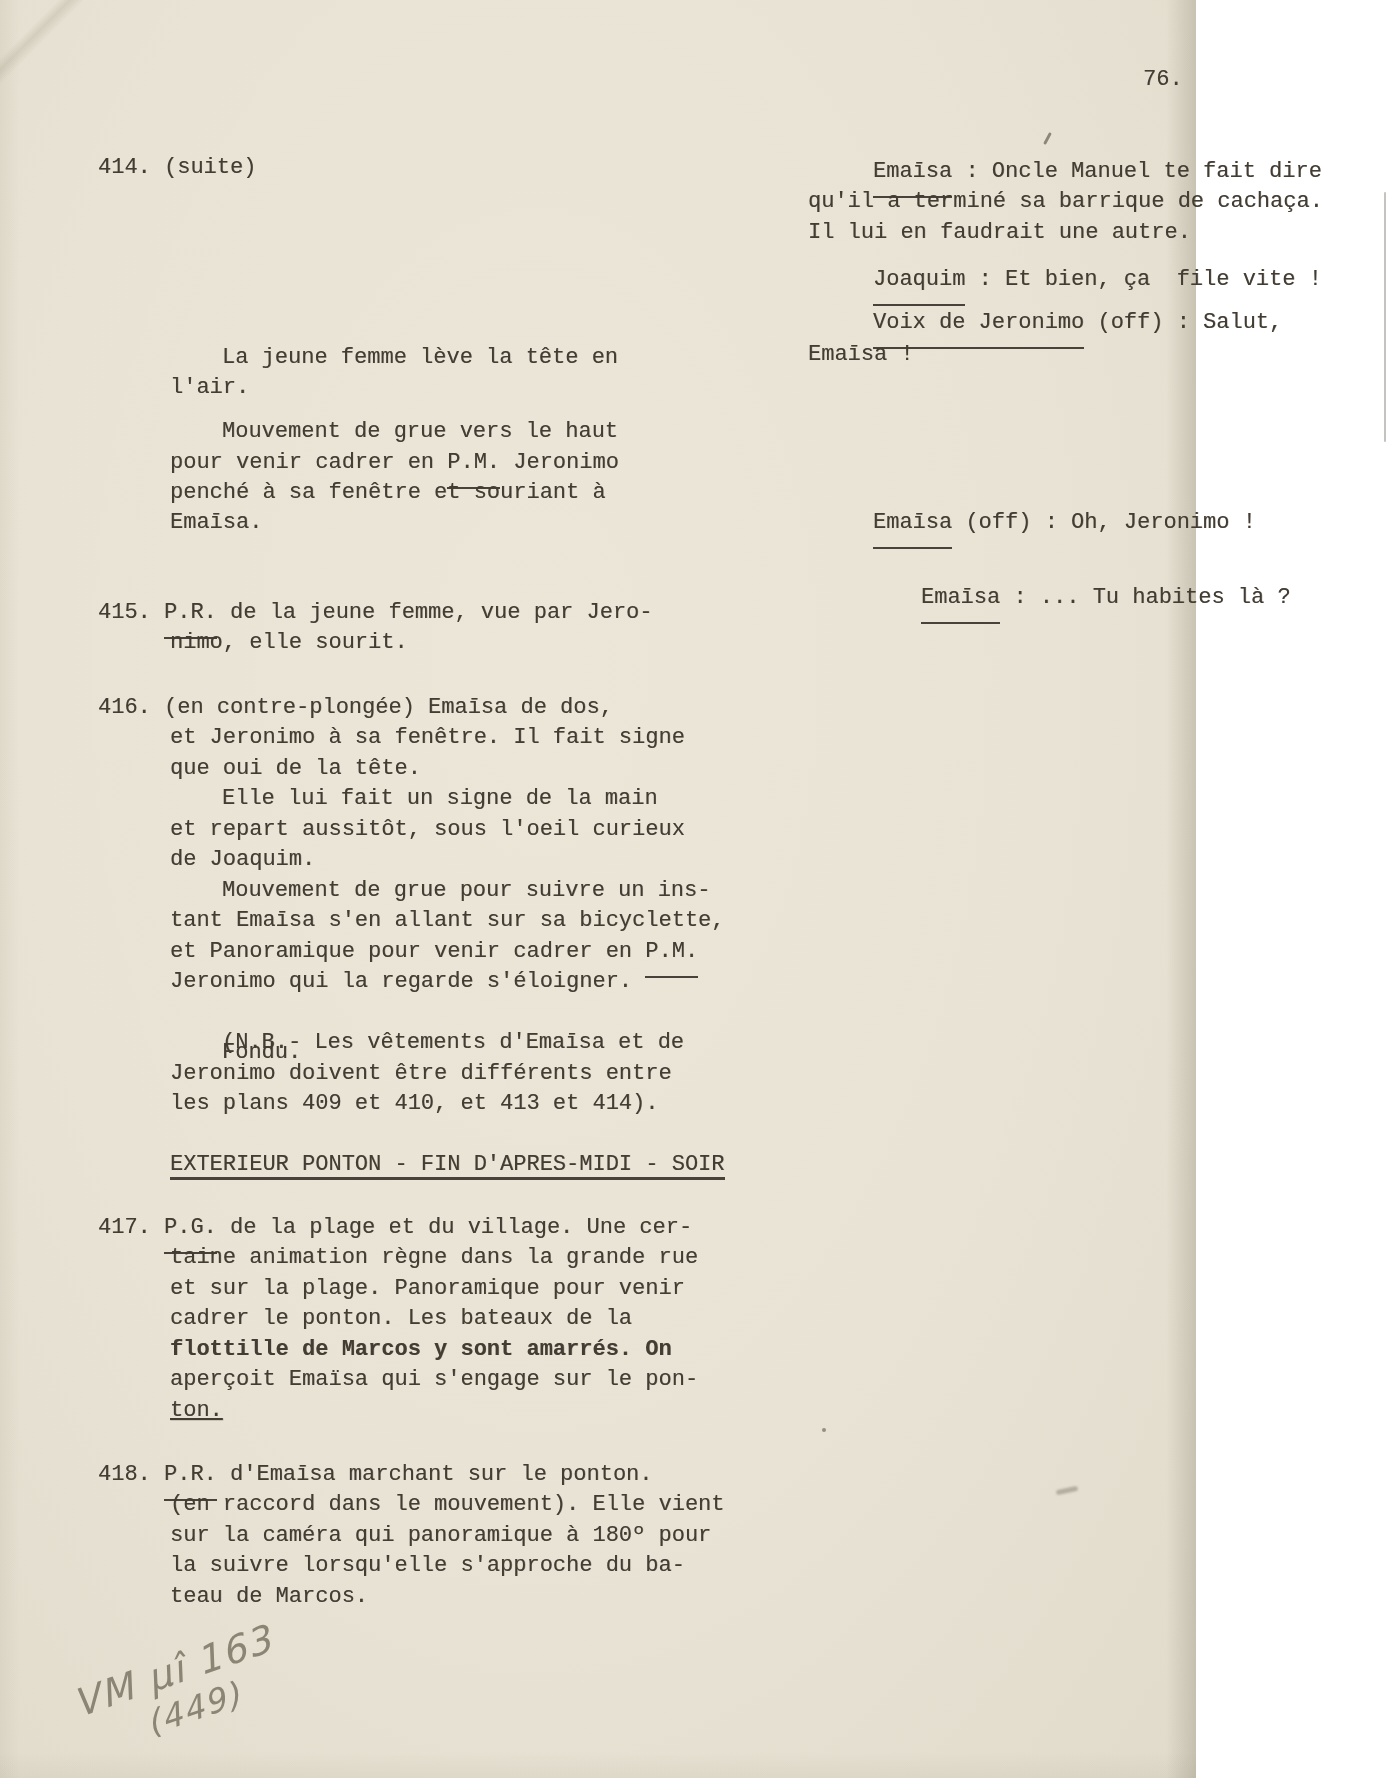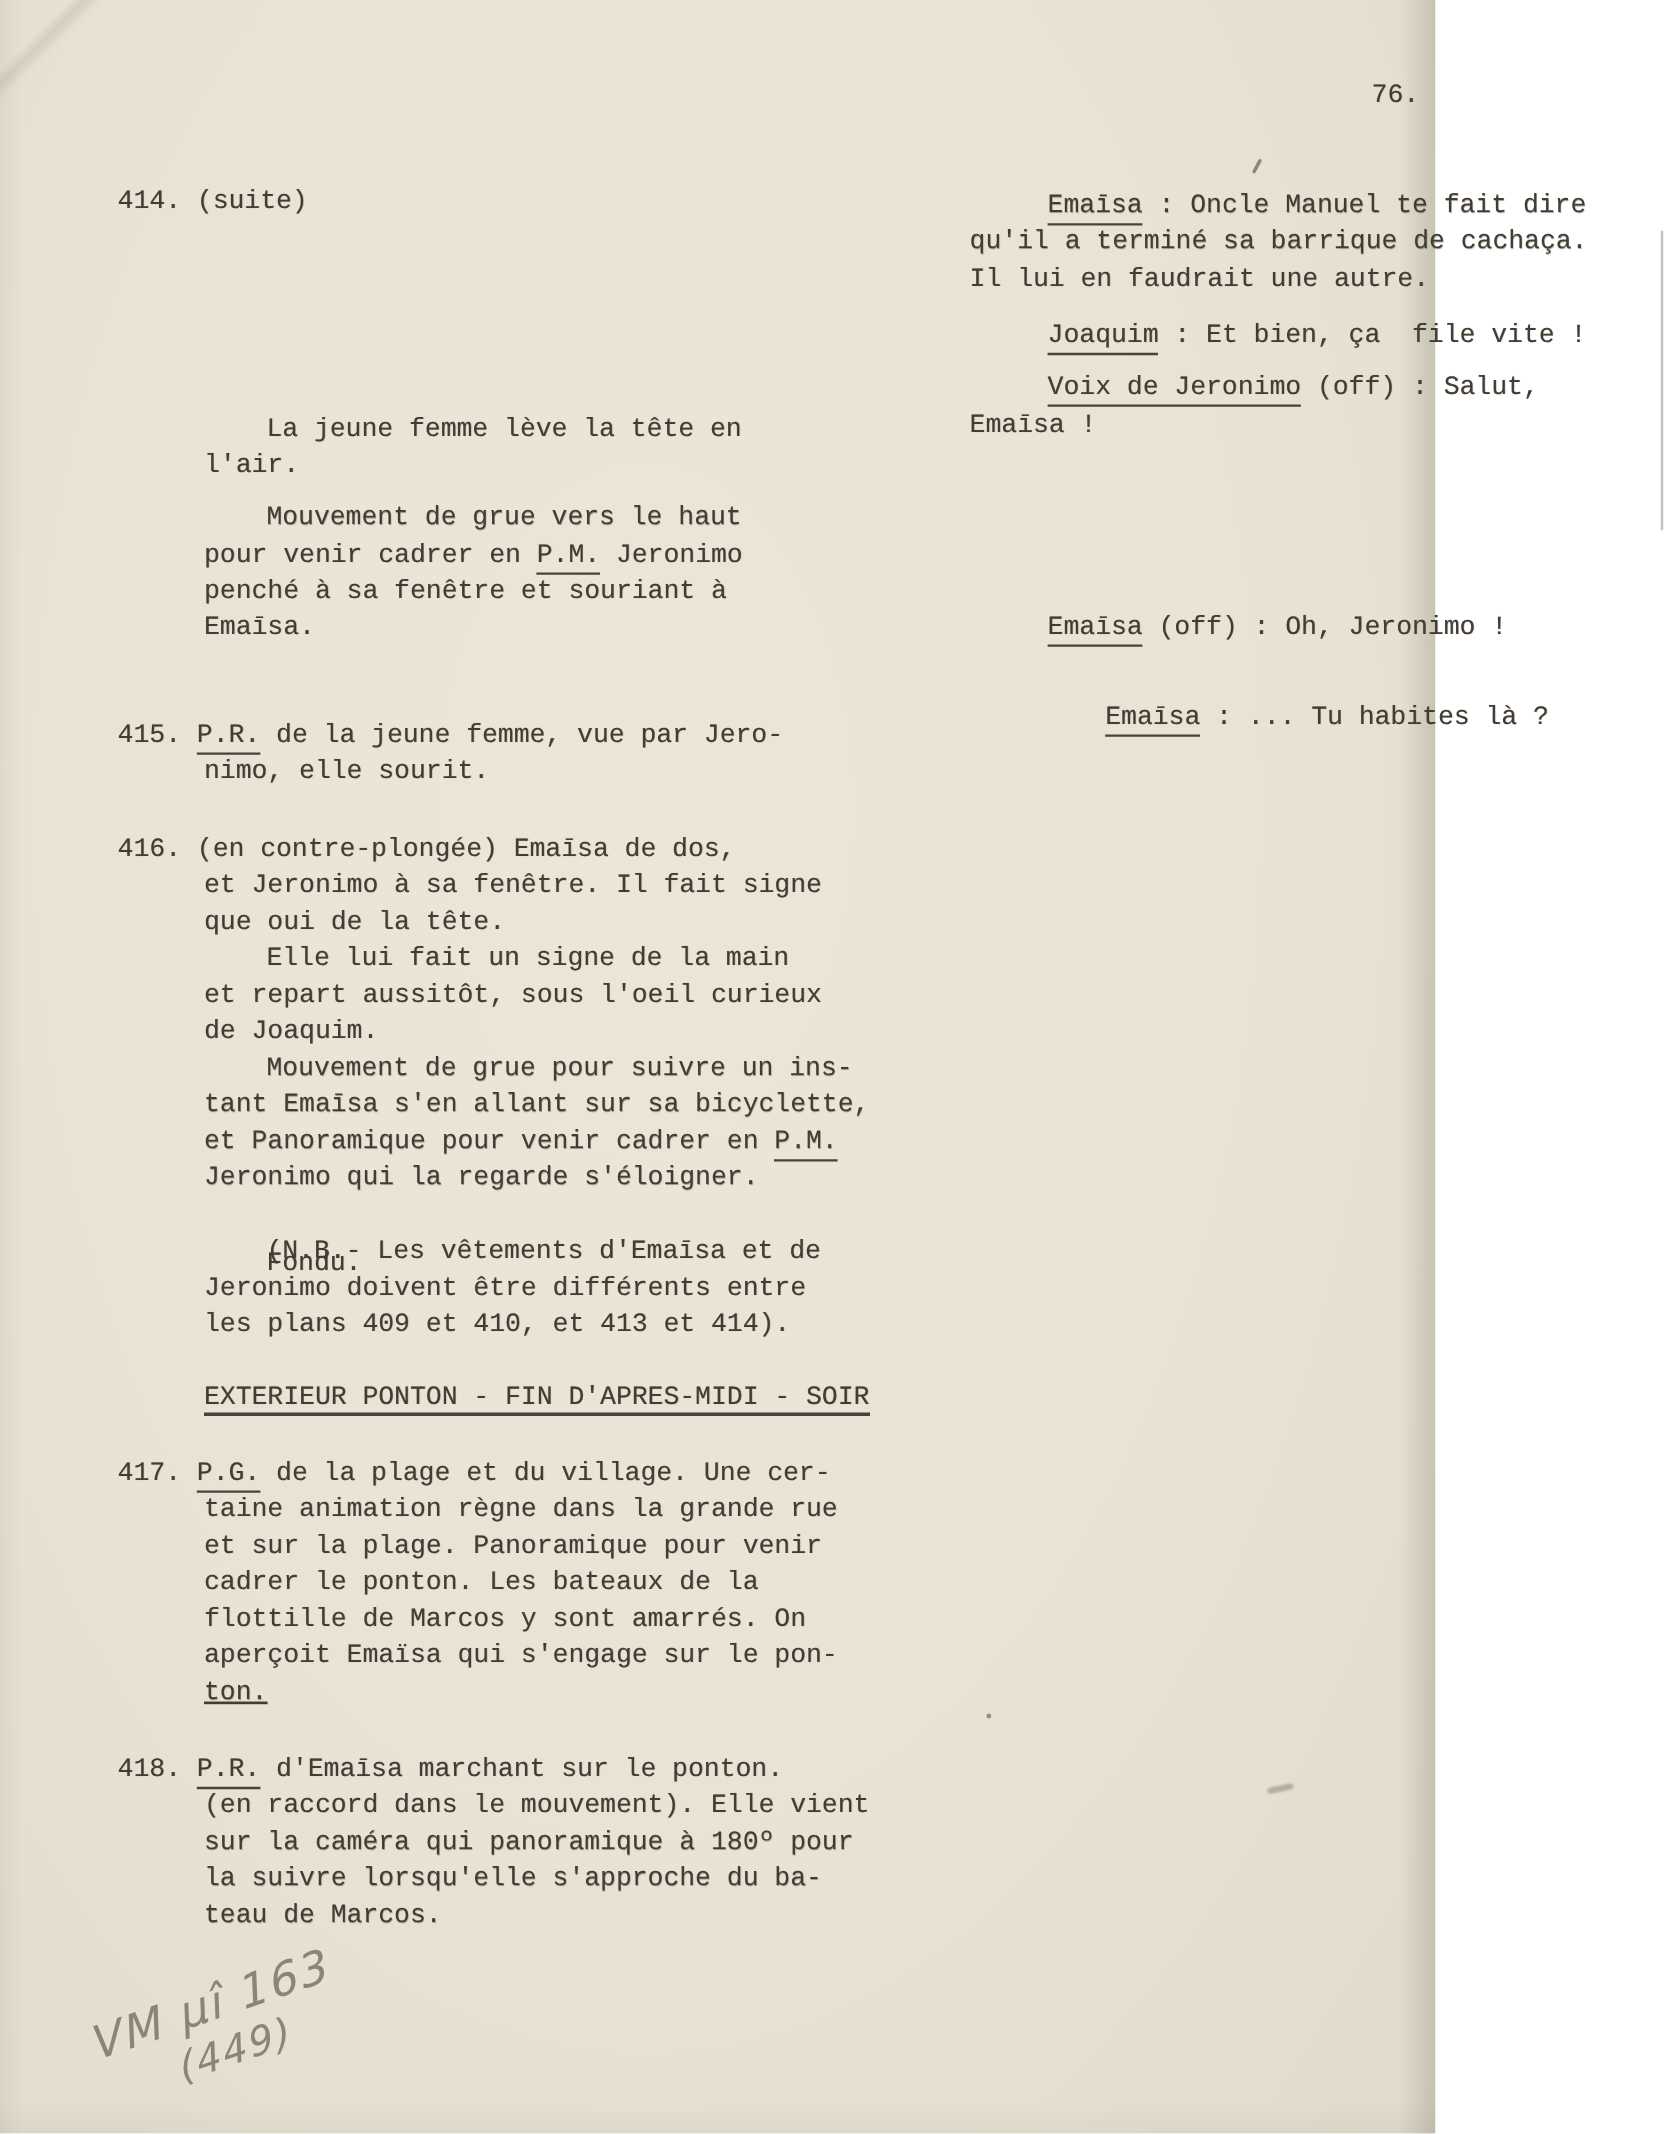--- a/index.html
+++ b/index.html
@@ -24,21 +24,21 @@
     background:rgba(90,84,70,0.35);border-radius:2px;
   }
   .tline{
     position:absolute;
     font-size:22px;line-height:24px;white-space:pre;
     color:#423c33;
     text-shadow:0.4px 0.4px 0.6px rgba(66,60,51,0.45);
   }
   .tline span.u{
     border-bottom:2px solid rgba(58,52,44,0.92);
-    padding-bottom:2px;
+    padding-bottom:12px;
   }
   .tline[data-name="scene-heading-exterieur-ponton"] span.u{
     border-bottom-width:3px;padding-bottom:0;
   }
   .hw{
     position:absolute;
     font-family:"DejaVu Sans",sans-serif;font-style:italic;
     color:#8a8574;letter-spacing:2px;
     transform-origin:left center;
   }
@@ -87,21 +87,21 @@
       <div class="tline" data-name="scene-416" style="left: 170px; top: 970px;"><span data-name="typed-text">Jeronimo qui la regarde s'éloigner.</span></div>
       <div class="tline" data-name="scene-416" style="left: 222px; top: 1001px; margin-top: 40px;"><span data-name="typed-text">Fondu.</span></div>
       <div class="tline" data-name="scene-416" style="left: 222px; top: 1031px;"><span data-name="typed-text">(N.B.- Les vêtements d'Emaīsa et de</span></div>
       <div class="tline" data-name="scene-416" style="left: 170px; top: 1062px;"><span data-name="typed-text">Jeronimo doivent être différents entre</span></div>
       <div class="tline" data-name="scene-416" style="left: 170px; top: 1092px;"><span data-name="typed-text">les plans 409 et 410, et 413 et 414).</span></div>
       <div class="tline" data-name="scene-heading-exterieur-ponton" style="left: 170px; top: 1153px;"><span class="u" data-name="underlined-text">EXTERIEUR PONTON - FIN D'APRES-MIDI - SOIR</span></div>
       <div class="tline" data-name="scene-417" style="left: 98px; top: 1216px;"><span data-name="typed-text">417. </span><span class="u" data-name="underlined-text">P.G.</span><span data-name="typed-text"> de la plage et du village. Une cer-</span></div>
       <div class="tline" data-name="scene-417" style="left: 170px; top: 1246px;"><span data-name="typed-text">taine animation règne dans la grande rue</span></div>
       <div class="tline" data-name="scene-417" style="left: 170px; top: 1277px;"><span data-name="typed-text">et sur la plage. Panoramique pour venir</span></div>
       <div class="tline" data-name="scene-417" style="left: 170px; top: 1307px;"><span data-name="typed-text">cadrer le ponton. Les bateaux de la</span></div>
-      <div class="tline" data-name="scene-417" style="left: 170px; top: 1338px;"><span data-name="typed-text">flottille de Marcos y sont amarrés. On</span></div>
+      <div class="tline" data-name="scene-417" style="left: 170px; top: 1338px; font-weight: bold;"><span data-name="typed-text">flottille de Marcos y sont amarrés. On</span></div>
       <div class="tline" data-name="scene-417" style="left: 170px; top: 1368px;"><span data-name="typed-text">aperçoit Emaïsa qui s'engage sur le pon-</span></div>
       <div class="tline" data-name="scene-417" style="left: 170px; top: 1399px; text-decoration: underline;"><span data-name="typed-text">ton.</span></div>
       <div class="tline" data-name="scene-418" style="left: 98px; top: 1463px;"><span data-name="typed-text">418. </span><span class="u" data-name="underlined-text">P.R.</span><span data-name="typed-text"> d'Emaīsa marchant sur le ponton.</span></div>
       <div class="tline" data-name="scene-418" style="left: 170px; top: 1493px;"><span data-name="typed-text">(en raccord dans le mouvement). Elle vient</span></div>
       <div class="tline" data-name="scene-418" style="left: 170px; top: 1524px;"><span data-name="typed-text">sur la caméra qui panoramique à 180º pour</span></div>
       <div class="tline" data-name="scene-418" style="left: 170px; top: 1554px;"><span data-name="typed-text">la suivre lorsqu'elle s'approche du ba-</span></div>
       <div class="tline" data-name="scene-418" style="left: 170px; top: 1585px;"><span data-name="typed-text">teau de Marcos.</span></div>
       <div class="tline" data-name="dialogue-emaisa-1" style="left: 873px; top: 160px;"><span class="u" data-name="underlined-text">Emaīsa</span><span data-name="typed-text"> : Oncle Manuel te fait dire</span></div>
       <div class="tline" data-name="dialogue-emaisa-1" style="left: 808px; top: 190px;"><span data-name="typed-text">qu'il a terminé sa barrique de cachaça.</span></div>
       <div class="tline" data-name="dialogue-emaisa-1" style="left: 808px; top: 221px;"><span data-name="typed-text">Il lui en faudrait une autre.</span></div>

